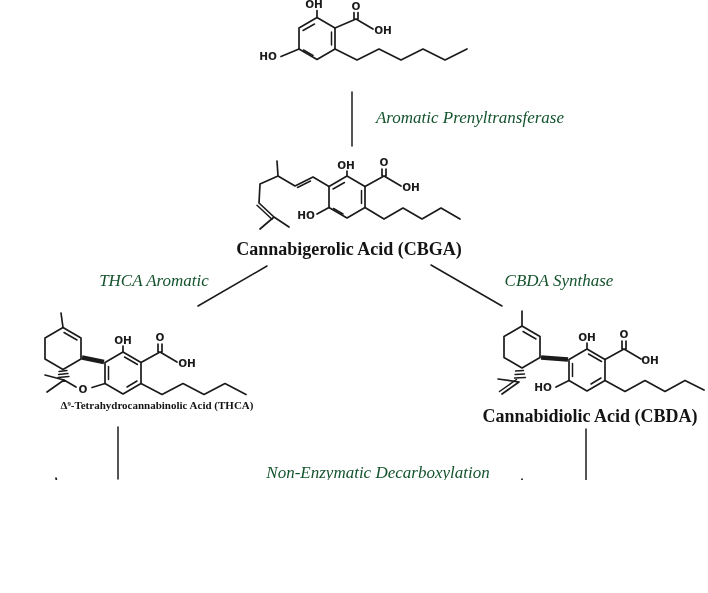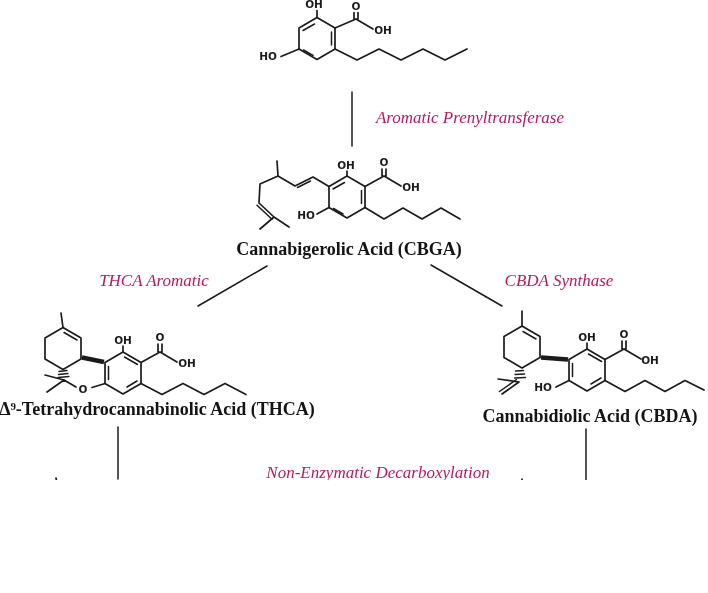--- a/index.html
+++ b/index.html
@@ -8,21 +8,21 @@
   svg{position:absolute;left:0;top:0;}
   svg path, svg line{fill:none;stroke-width:1.7;stroke-linecap:round;stroke-linejoin:round;}
   svg .wedge{stroke-width:4.4;stroke-linecap:butt;}
   svg .hash{stroke-width:1.3;}
   svg .thin{stroke-width:1.5;}
   .atom{font-family:"DejaVu Sans","Liberation Sans",sans-serif;font-weight:bold;font-size:10.5px;
         stroke:none;fill:#1b1b1b;text-anchor:middle;}
   .cname{position:absolute;transform:translateX(-50%);font-weight:bold;font-size:18px;
          color:#141414;white-space:nowrap;letter-spacing:0px;}
   .ename{position:absolute;transform:translateX(-50%);font-style:italic;font-size:17px;
-         color:#be185d;white-space:nowrap;}
+         color:#14532d;white-space:nowrap;}
   .arrowline{stroke-width:1.5;}
 </style>
 </head>
 <body>
 
 <div class="canvas">
 
 <svg width="708" height="593" viewBox="0 0 708 593">
   <defs>
     <marker id="ah" viewBox="0 0 8 8" refX="7" refY="4" markerWidth="7.5" markerHeight="7.5" orient="auto">
@@ -135,21 +135,21 @@
 
 
   <div class="ename" style="left:470px;top:108px">Aromatic Prenyltransferase</div>
 
   <div class="cname" style="left:349px;top:239px">Cannabigerolic Acid (CBGA)</div>
 
   <div class="ename" style="left:154px;top:271px">THCA Aromatic</div>
 
   <div class="ename" style="left:559px;top:271px">CBDA Synthase</div>
 
-  <div class="cname" style="left:157px;top:399px;font-size:18px">Δ⁹-Tetrahydrocannabinolic Acid (THCA)</div>
+  <div class="cname" style="left:157px;top:399px;font-size:11px">Δ⁹-Tetrahydrocannabinolic Acid (THCA)</div>
 
   <div class="cname" style="left:590px;top:406px">Cannabidiolic Acid (CBDA)</div>
 
   <div class="ename" style="left:378px;top:463px">Non-Enzymatic Decarboxylation</div>
 
 
 
 </div>
 
 </body></html>

